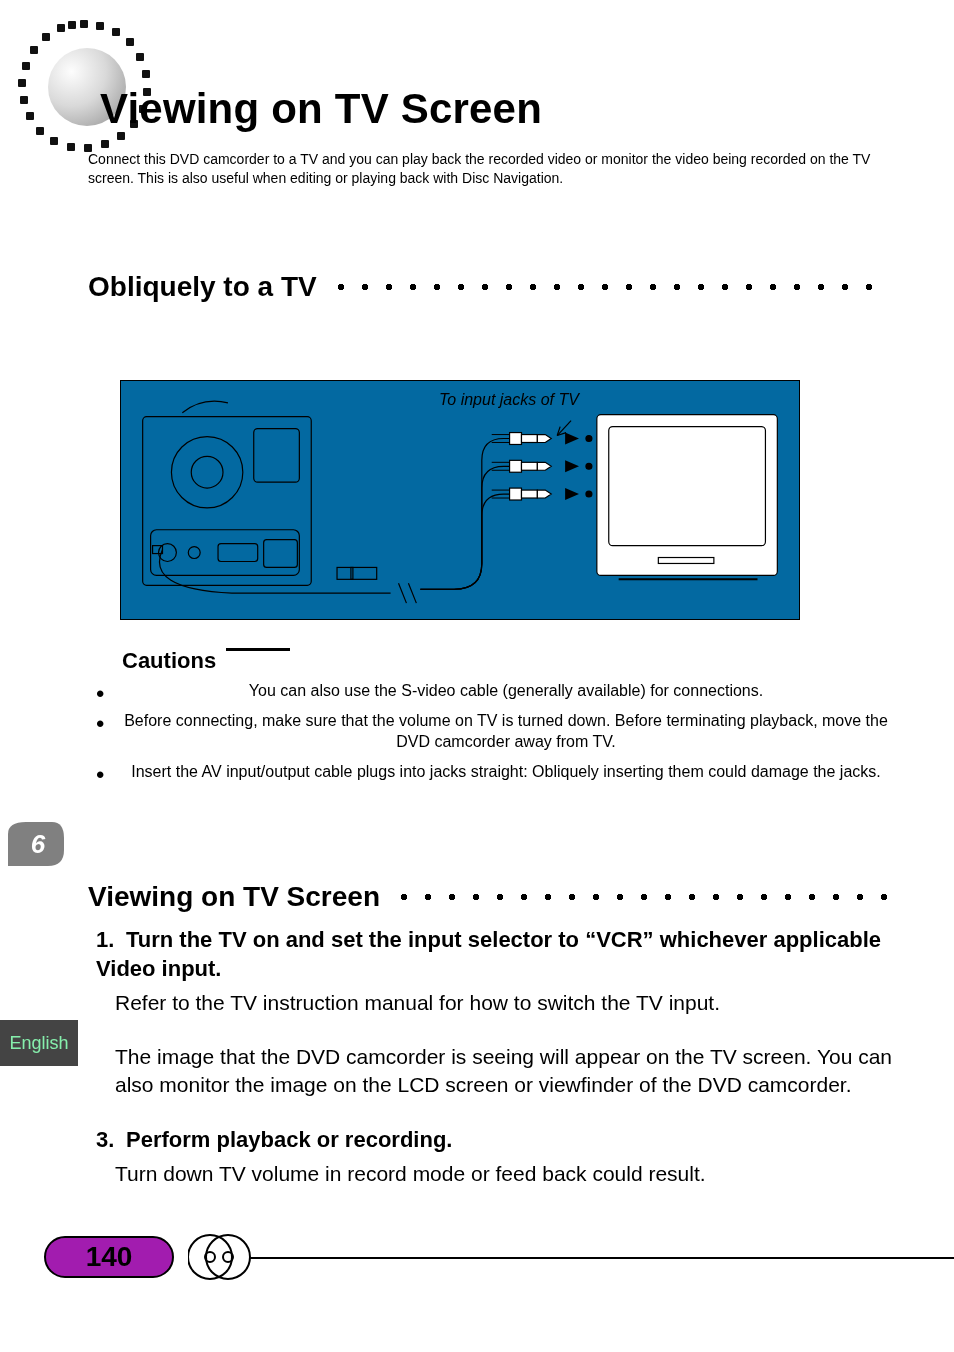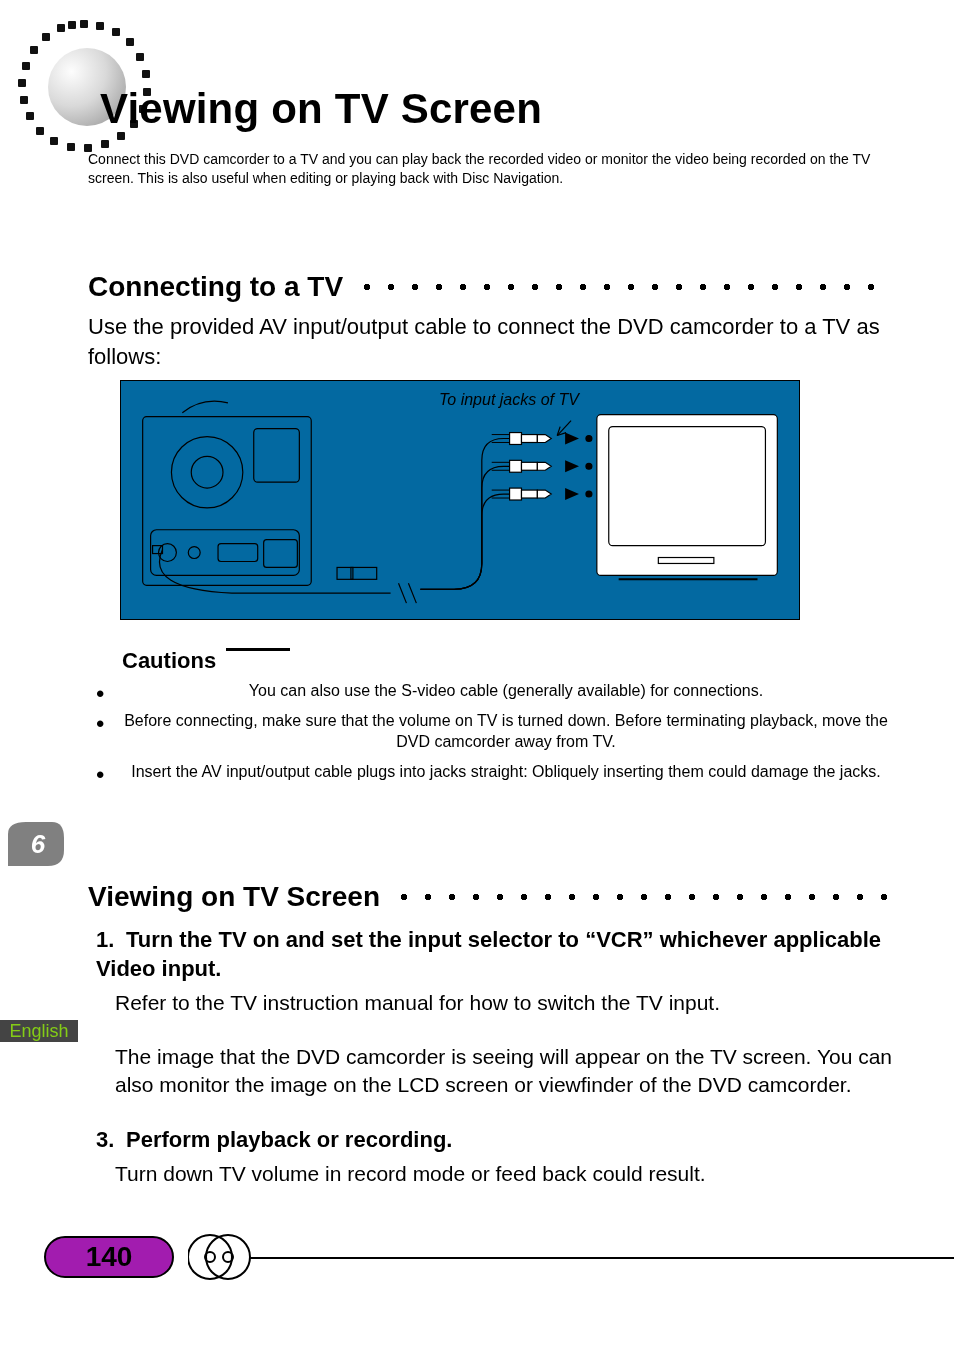--- a/index.html
+++ b/index.html
@@ -42,21 +42,21 @@
   .cautions-title-row { position: absolute; left: 122px; top: 648px; display: flex; align-items: flex-start; gap: 10px; }
   .cautions-title-row h3 { font-family: "Arial Narrow", Arial, sans-serif; font-weight: bold; font-size: 22px; }
   .cautions-title-row .line { width: 64px; height: 3px; background: #000; }
   .cautions-list { position: absolute; left: 88px; top: 680px; width: 802px; list-style: none; font-family: "Arial Narrow", Arial, sans-serif; font-size: 16px; line-height: 1.35; text-align: center; }
   .cautions-list li { position: relative; padding-left: 34px; margin-bottom: 8px; }
   .cautions-list li::before { content: "•"; position: absolute; left: 8px; top: -2px; font-size: 24px; }
 
   
   .side-bubble { position: absolute; left: 8px; top: 822px; width: 56px; height: 44px; }
   .side-bubble svg { width: 100%; height: 100%; }
-  .lang-tab { position: absolute; left: 0; top: 1020px; width: 78px; height: 22px; background: #444; color: #84cc16; display: flex; align-items: center; justify-content: center; font-family: "Arial Narrow", Arial, sans-serif; font-size: 18px; }
+  .lang-tab { position: absolute; left: 0; top: 1020px; width: 78px; height: 46px; background: #444; color: #86efac; display: flex; align-items: center; justify-content: center; font-family: "Arial Narrow", Arial, sans-serif; font-size: 18px; }
 
   
   .steps { position: absolute; left: 96px; top: 925px; width: 800px; }
   .step { margin-bottom: 26px; }
   .step .st-head { font-size: 22px; font-weight: bold; margin-bottom: 6px; line-height: 1.32; }
   .step .st-head .num { display: inline-block; width: 30px; }
   .step .st-body { font-size: 21px; margin-left: 19px; line-height: 1.34; }
 
   
   .footer-rule { position: absolute; left: 250px; top: 1257px; right: 0; height: 2px; background: #000; }
@@ -94,24 +94,23 @@
     <div class="dot" style="left:10px; top:26px;"></div>
     <div class="dot" style="left:22px; top:13px;"></div>
     <div class="dot" style="left:37px; top:4px;"></div>
     <div class="dot" style="left:48px; top:1px;"></div>
   </div>
 
   <h1 class="chapter-title">Viewing on TV Screen</h1>
   <p class="chapter-intro">Connect this DVD camcorder to a TV and you can play back the recorded video or monitor the video being recorded on the TV screen. This is also useful when editing or playing back with Disc Navigation.</p>
 
   <div class="sec-title-row" style="top:270px;">
-    <h2>Connecting to a TV</h2>
+    <h2>Obliquely to a TV</h2>
     <div class="dots-run"></div>
   </div>
-  <p class="sec-intro" style="top:312px;">Use the provided AV input/output cable to connect the DVD camcorder to a TV as follows:</p>
 
   <div class="diagram-frame">
     <span class="diagram-caption" style="left:318px; top:10px;">To input jacks of TV</span>
     <svg viewBox="0 0 680 240">
 
       <g stroke="#000" stroke-width="1.2" fill="none">
         <rect x="20" y="36" width="170" height="170" rx="4"></rect>
         <circle cx="85" cy="92" r="36"></circle>
         <circle cx="85" cy="92" r="16"></circle>
         <rect x="132" y="48" width="46" height="54" rx="4"></rect>

